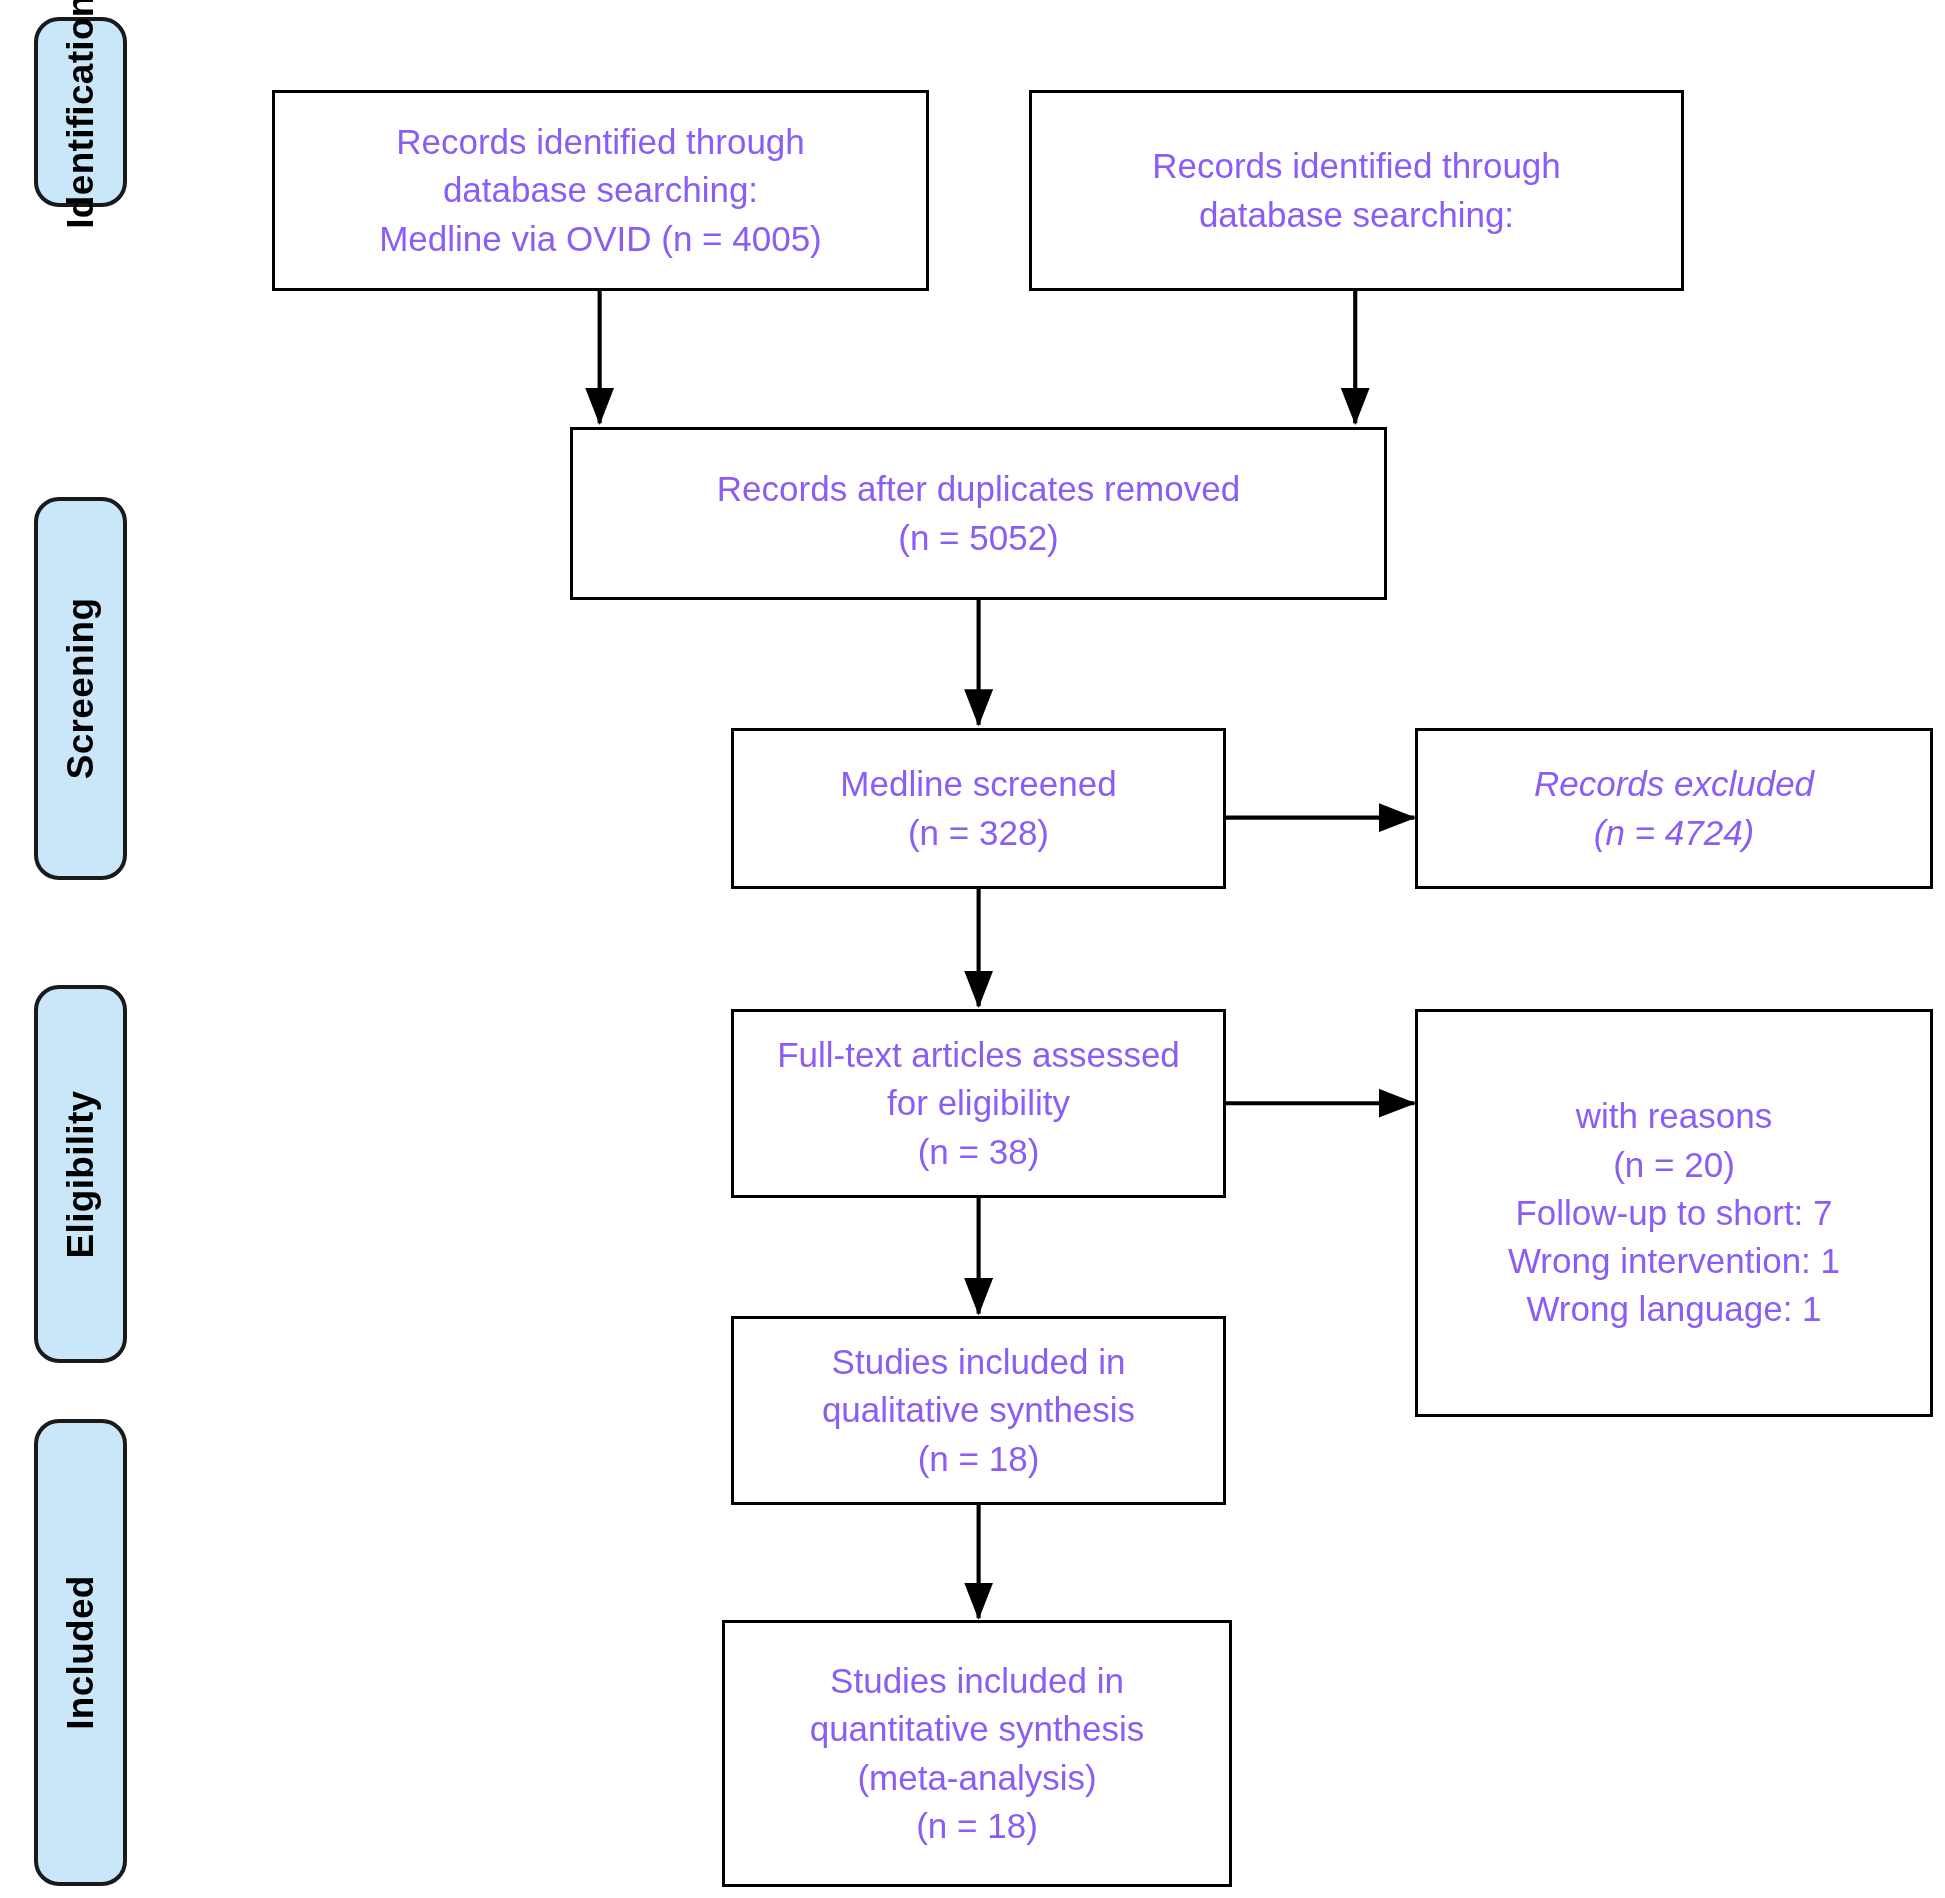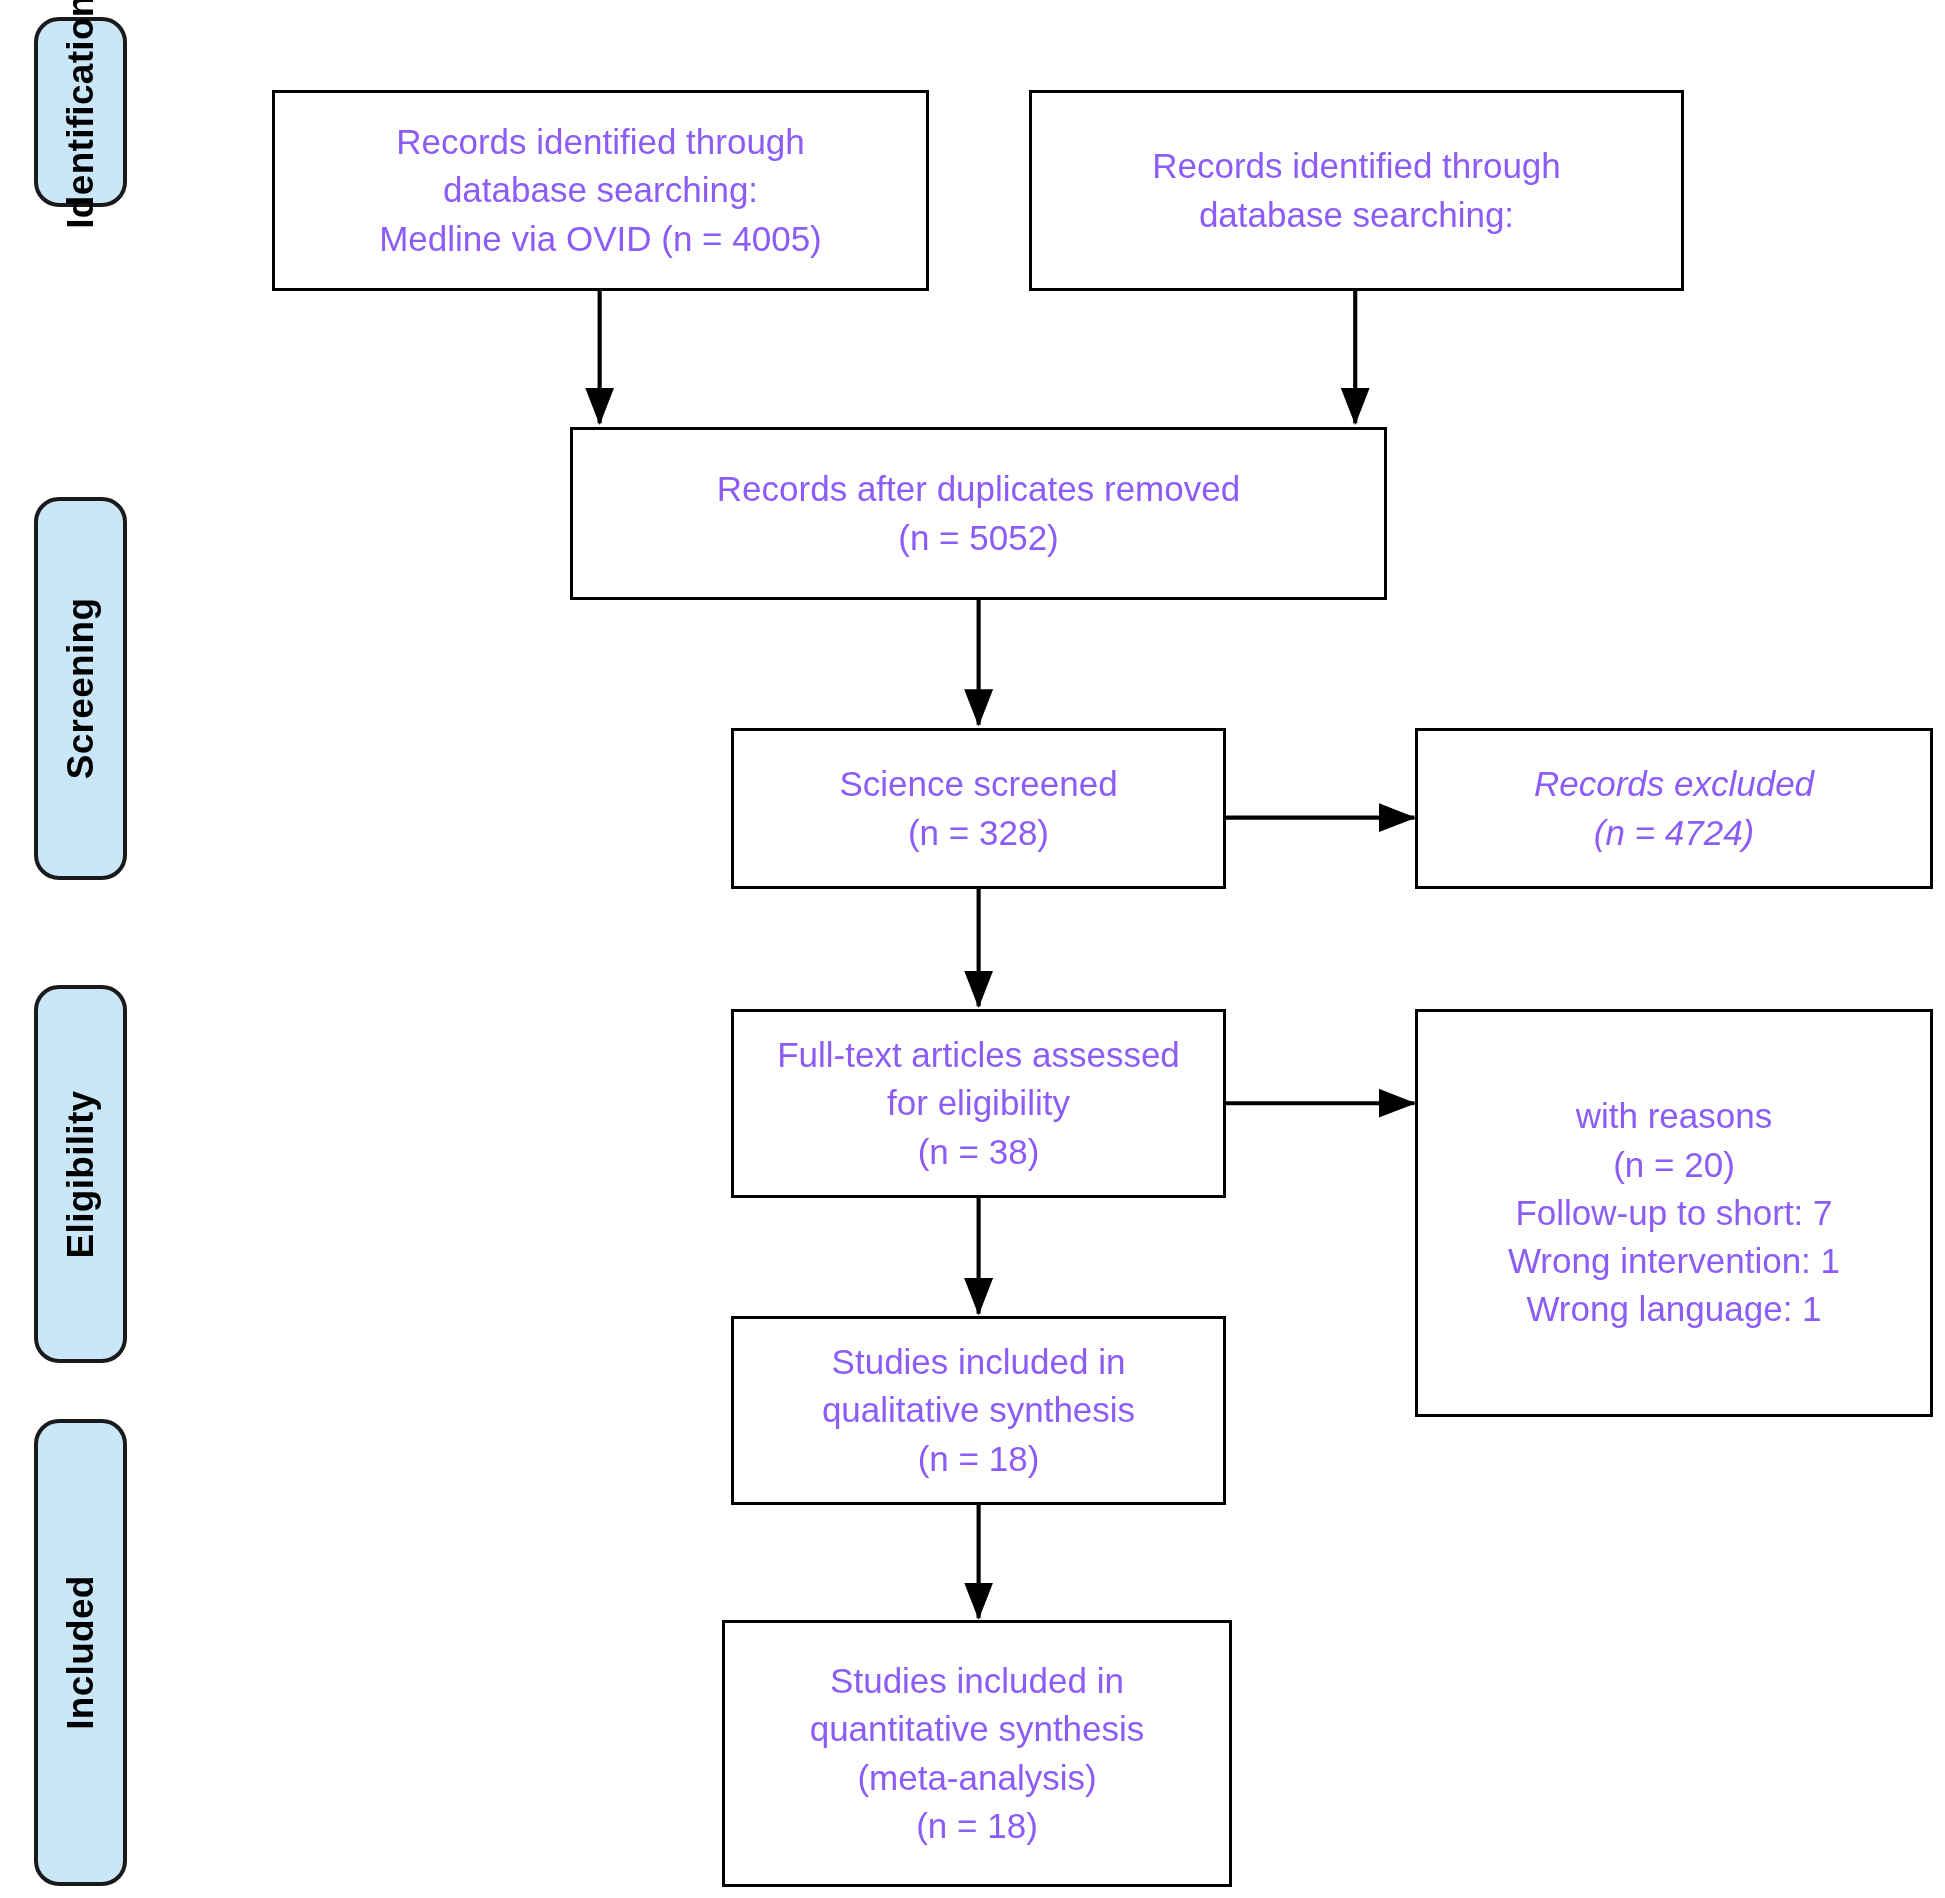--- a/index.html
+++ b/index.html
@@ -123,21 +123,21 @@
     <div class="line">Records identified through</div>
     <div class="line">database searching:</div>
   </div>
 
   <div class="node" style="left:570px; top:427px; width:817px; height:173px;">
     <div class="line">Records after duplicates removed</div>
     <div class="line">(n = 5052)</div>
   </div>
 
   <div class="node" style="left:731px; top:728px; width:495px; height:161px;">
-    <div class="line">Science screened</div>
+    <div class="line">Medline screened</div>
     <div class="line">(n = 328)</div>
   </div>
 
   <div class="node" style="left:1415px; top:728px; width:518px; height:161px;font-style:italic;">
     <div class="line">Records excluded</div>
     <div class="line">(n = 4724)</div>
   </div>
 
   <div class="node" style="left:731px; top:1009px; width:495px; height:189px;">
     <div class="line">Full-text articles assessed</div>

